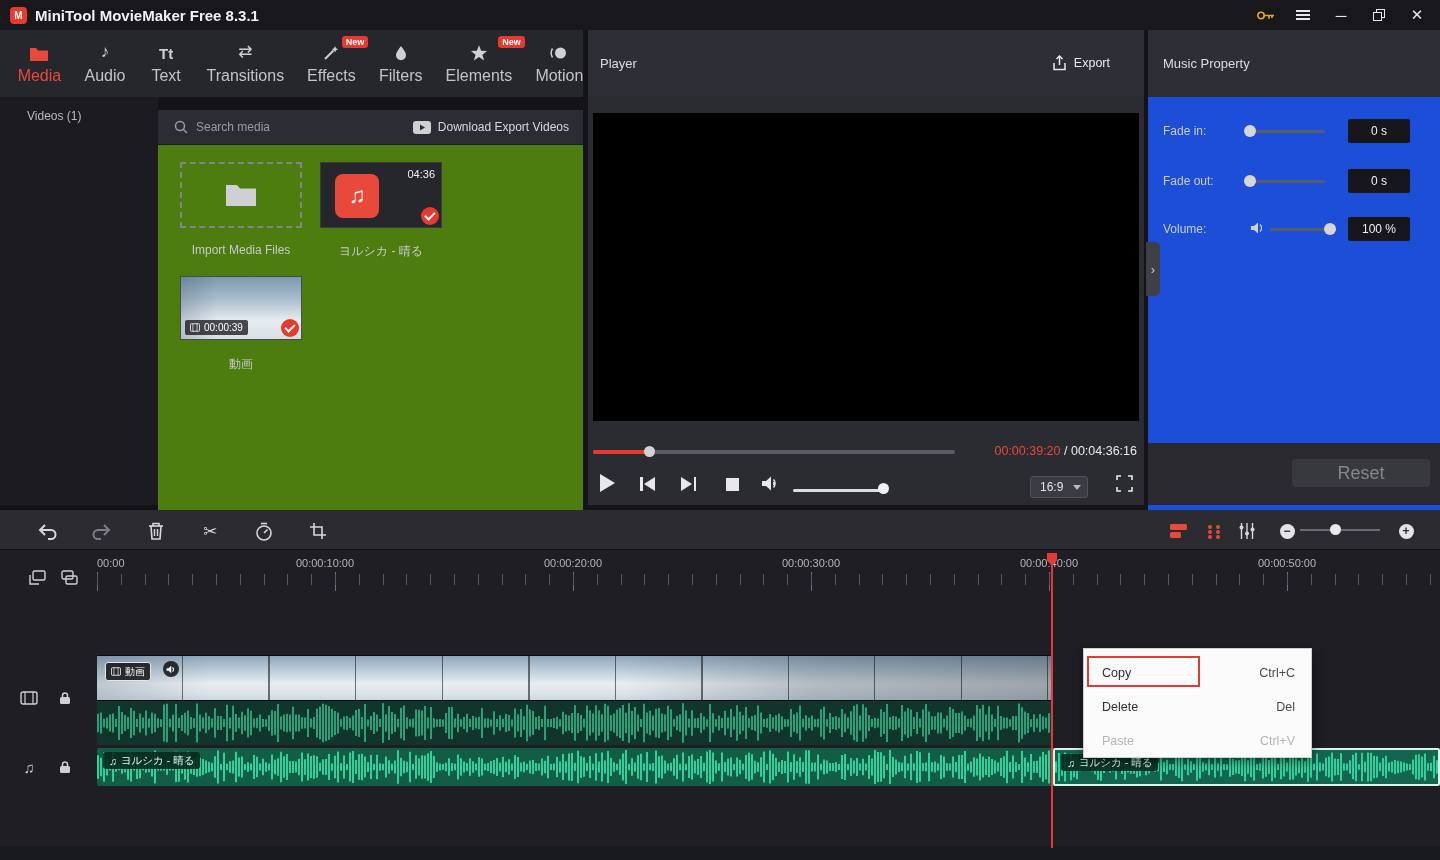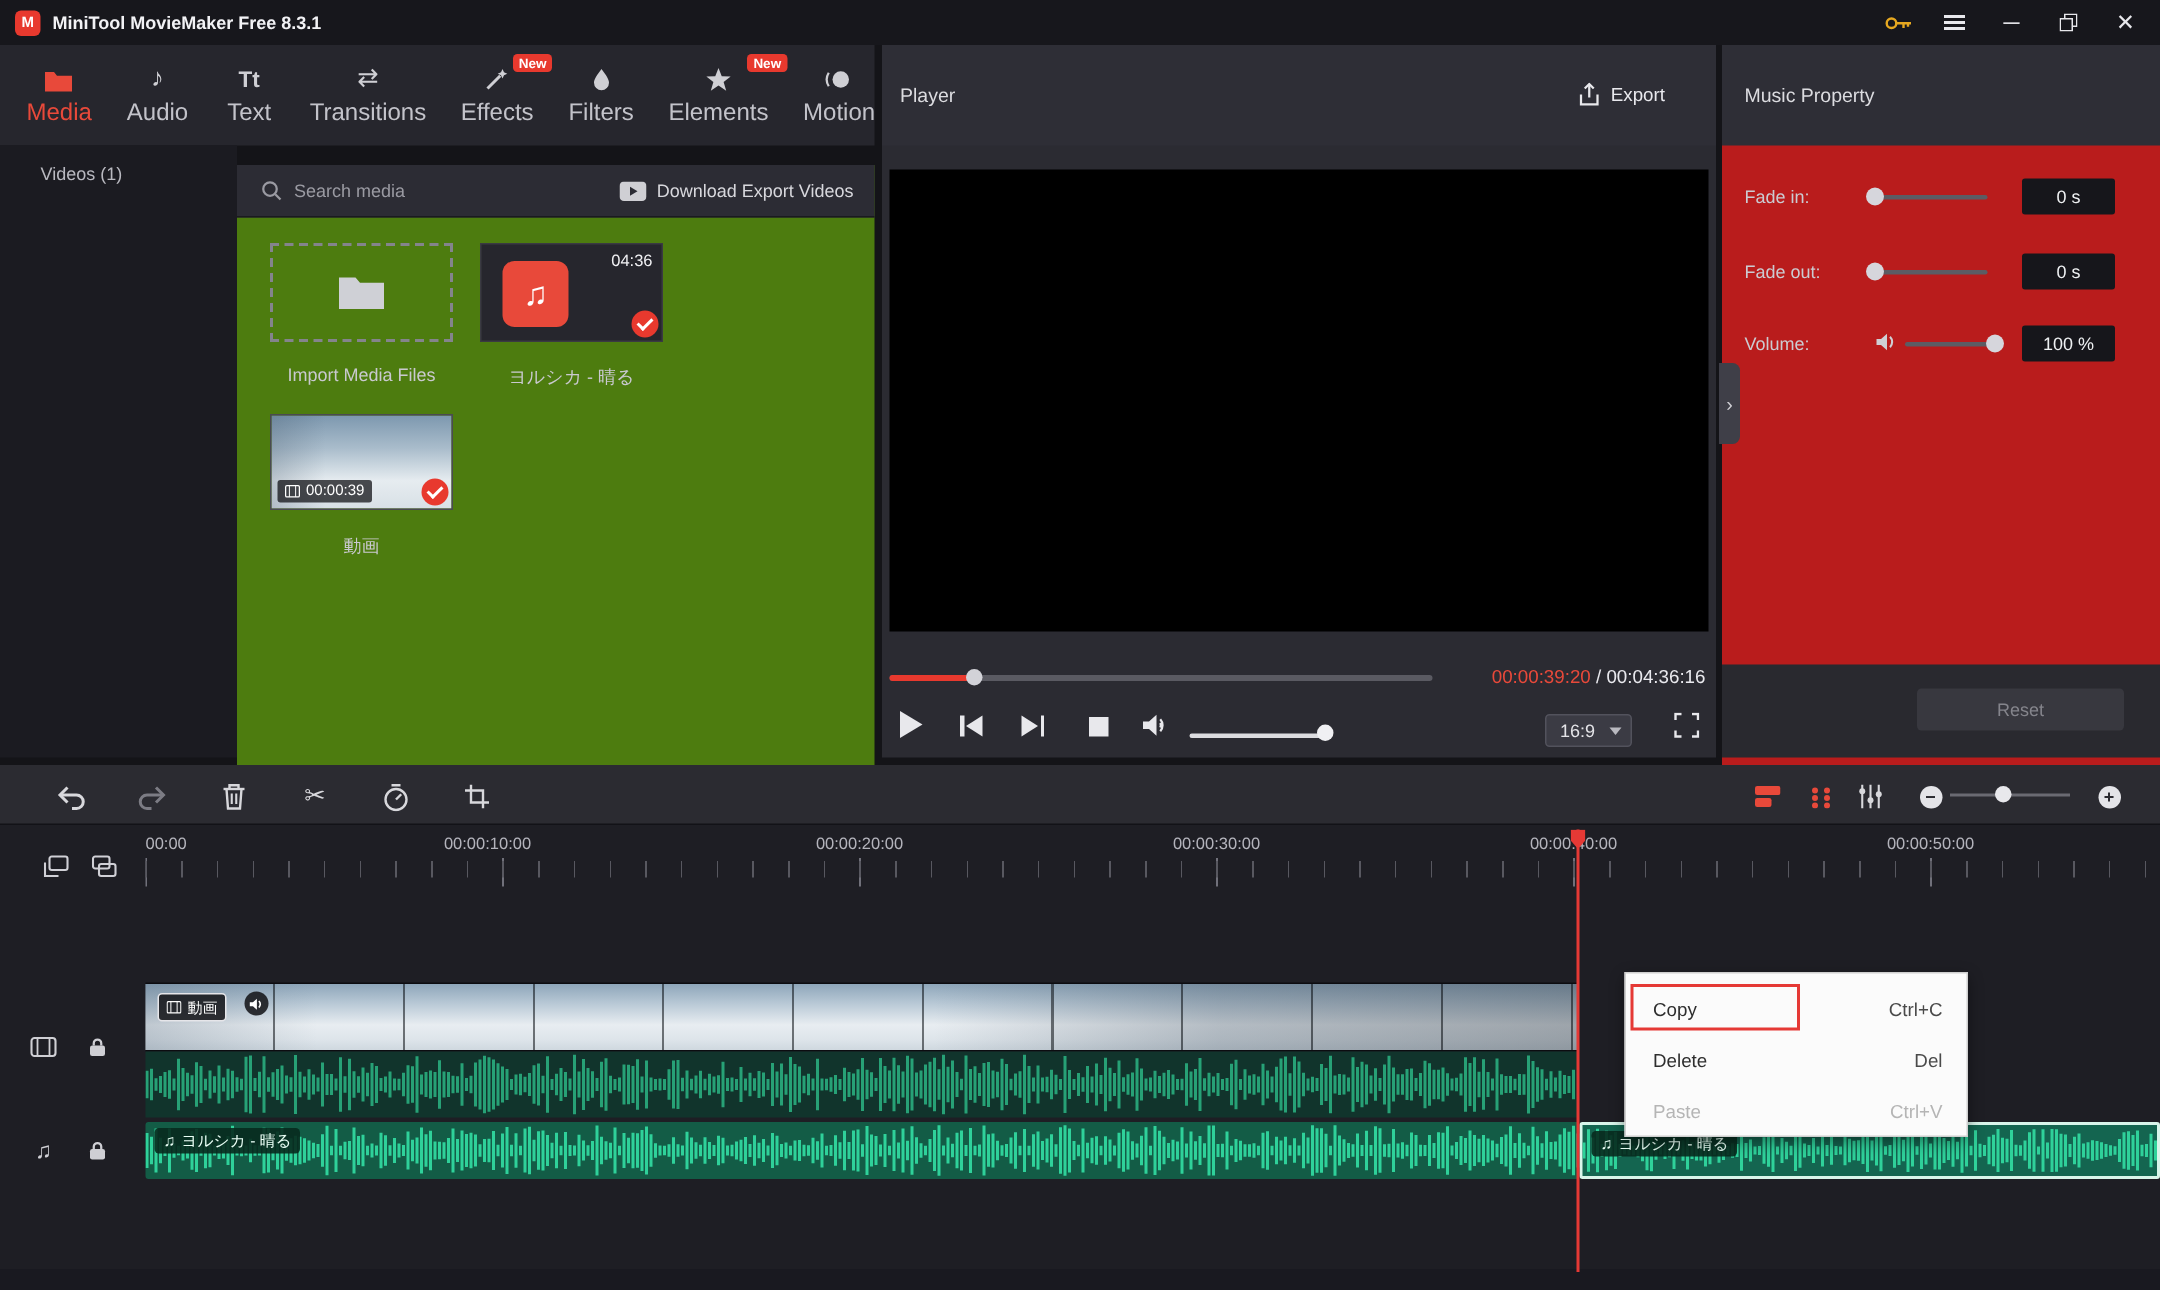--- a/index.html
+++ b/index.html
@@ -3,21 +3,21 @@
 <meta charset="utf-8">
 <style>
 *{margin:0;padding:0;box-sizing:border-box}
 html,body{width:1440px;height:860px;overflow:hidden}
 body{position:relative;background:#141418;font-family:"Liberation Sans","DejaVu Sans",sans-serif;color:#d6d6dc}
 .a{position:absolute}
 svg{display:block}
 
 #titlebar{left:0;top:0;width:1440px;height:30px;background:#17171c;display:flex;align-items:center;z-index:20}
 #logo{width:17px;height:17px;margin-left:10px;border-radius:4px;background:#e8392e;display:flex;align-items:center;justify-content:center;color:#fff;font-size:10px;font-weight:bold}
-#app-title{margin-left:8px;font-size:12px;font-weight:bold;color:#f2f2f5}
+#app-title{margin-left:8px;font-size:15px;font-weight:bold;color:#f2f2f5}
 #win-controls{margin-left:auto;display:flex;align-items:center;gap:16px;padding-right:12px}
 .winbtn{width:22px;height:22px;display:flex;align-items:center;justify-content:center;color:#e8e8ec;font-size:15px;cursor:default}
 .hamburger i{display:block;width:14px;height:2px;background:#e8e8ec;margin:2px 0}
 
 #ribbon{left:0;top:30px;width:583px;height:67px;background:#26262d;display:flex;align-items:center;gap:24px;padding-left:18px}
 .tab{display:flex;flex-direction:column;align-items:center;gap:5px;position:relative;color:#c3c3ca;min-width:34px}
 .tab .ticon{height:20px;display:flex;align-items:flex-end;justify-content:center;font-size:17px;color:#cfcfd4}
 .tab .tlabel{font-size:16px}
 .tab.active .tlabel{color:#e8493a}
 .badge{position:absolute;top:-6px;right:-13px;background:#e8392e;color:#fff;font-size:9px;font-weight:bold;padding:1px 4px;border-radius:3px}
@@ -56,29 +56,29 @@
 .tri-play{width:0;height:0;border-top:9.5px solid transparent;border-bottom:9.5px solid transparent;border-left:15px solid #e8e8ec}
 .tri-l{width:0;height:0;border-top:7px solid transparent;border-bottom:7px solid transparent;border-right:11px solid #e8e8ec}
 .tri-r{width:0;height:0;border-top:7px solid transparent;border-bottom:7px solid transparent;border-left:11px solid #e8e8ec}
 .barv{width:2.5px;height:14px;background:#e8e8ec}
 #stopbtn{width:13px;height:13px;background:#e8e8ec}
 #vol-track{left:205px;top:459px;width:92px;height:3px;background:#dcdce0;border-radius:2px}
 #vol-handle{left:290px;top:453px;width:11px;height:11px;border-radius:50%;background:#f0f0f3}
 #aspect{left:442px;top:446px;width:58px;height:22px;background:#3b3b44;border:1px solid #52525c;border-radius:3px;display:flex;align-items:center;font-size:12px;color:#e4e4e8;padding-left:9px}
 #aspect .caret{margin-left:auto;margin-right:6px;width:0;height:0;border-left:4px solid transparent;border-right:4px solid transparent;border-top:5px solid #b9b9c0}
 
-#prop{left:1148px;top:30px;width:292px;height:610px;background:#b91c1c}
+#prop{left:1148px;top:30px;width:292px;height:610px;background:#1d4ed8}
 #prop-header{left:0;top:0;width:292px;height:67px;background:#2e2e36}
 #prop-title{position:absolute;left:15px;top:26px;font-size:13px;color:#dcdce0}
 .prop-label{position:absolute;left:15px;font-size:12px;color:#cbcbd1}
 .ptrack{position:absolute;height:3px;background:#5c5c63;border-radius:2px}
 .phandle{position:absolute;width:12px;height:12px;border-radius:50%;background:#d6d6dc}
 .pvalue{position:absolute;left:200px;width:62px;height:24px;background:#16161b;border-radius:2px;color:#eef0f2;font-size:12px;display:flex;align-items:center;justify-content:center}
 #prop-footer{left:0;top:413px;width:292px;height:62px;background:#29292f}
-#reset-btn{position:absolute;right:24px;top:16px;width:138px;height:28px;background:#38383f;border-radius:3px;color:#85858c;font-size:12px;display:flex;align-items:center;justify-content:center}
+#reset-btn{position:absolute;right:10px;top:16px;width:138px;height:28px;background:#38383f;border-radius:3px;color:#85858c;font-size:18px;display:flex;align-items:center;justify-content:center}
 #collapse-tab{left:1146px;top:242px;width:14px;height:54px;background:#3f3f48;border-radius:0 5px 5px 0;display:flex;align-items:center;justify-content:center;color:#cfcfd4;font-size:13px;z-index:6}
 
 #tl-toolbar{left:0;top:510px;width:1440px;height:40px;background:#2b2b31;border-bottom:1px solid #121217}
 .tool{position:absolute;top:11px;width:20px;height:20px;display:flex;align-items:center;justify-content:center;font-size:17px;color:#d8d8dc}
 .zoomcircle{width:15px;height:15px;border-radius:50%;background:#e4e4e8;color:#2a2a30;font-size:12px;font-weight:bold;display:flex;align-items:center;justify-content:center;line-height:0}
 #zoom-track{left:1300px;top:529px;width:80px;height:2px;background:#6a6a72}
 #zoom-handle{left:1330px;top:524px;width:11px;height:11px;border-radius:50%;background:#e8e8ec}
 
 #timeline{left:0;top:550px;width:1440px;height:310px;background:#1e1e24;overflow:hidden}
 .ruler-label{position:absolute;top:7px;font-size:11px;color:#b4b4bc;white-space:nowrap}

